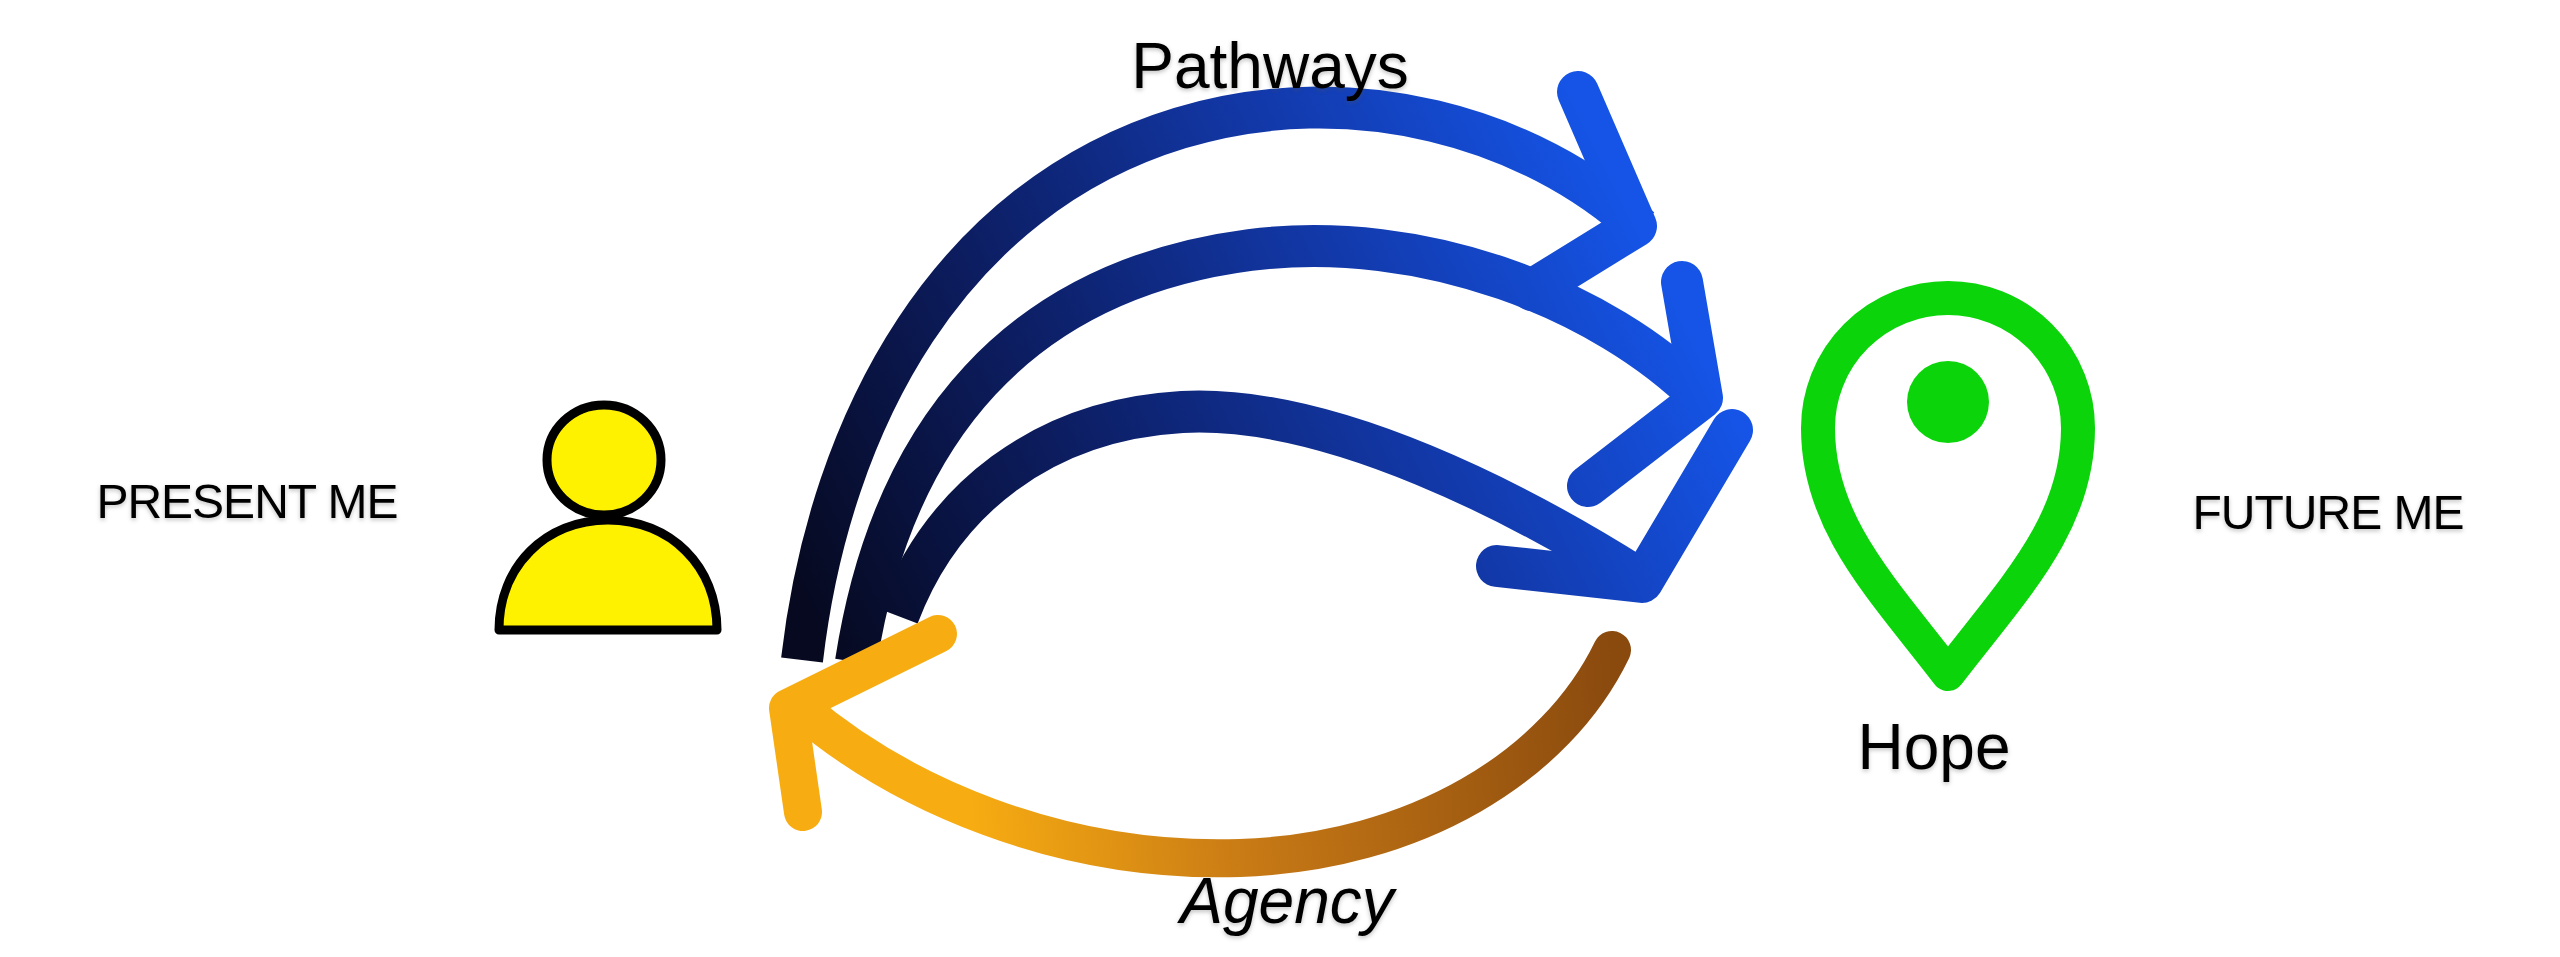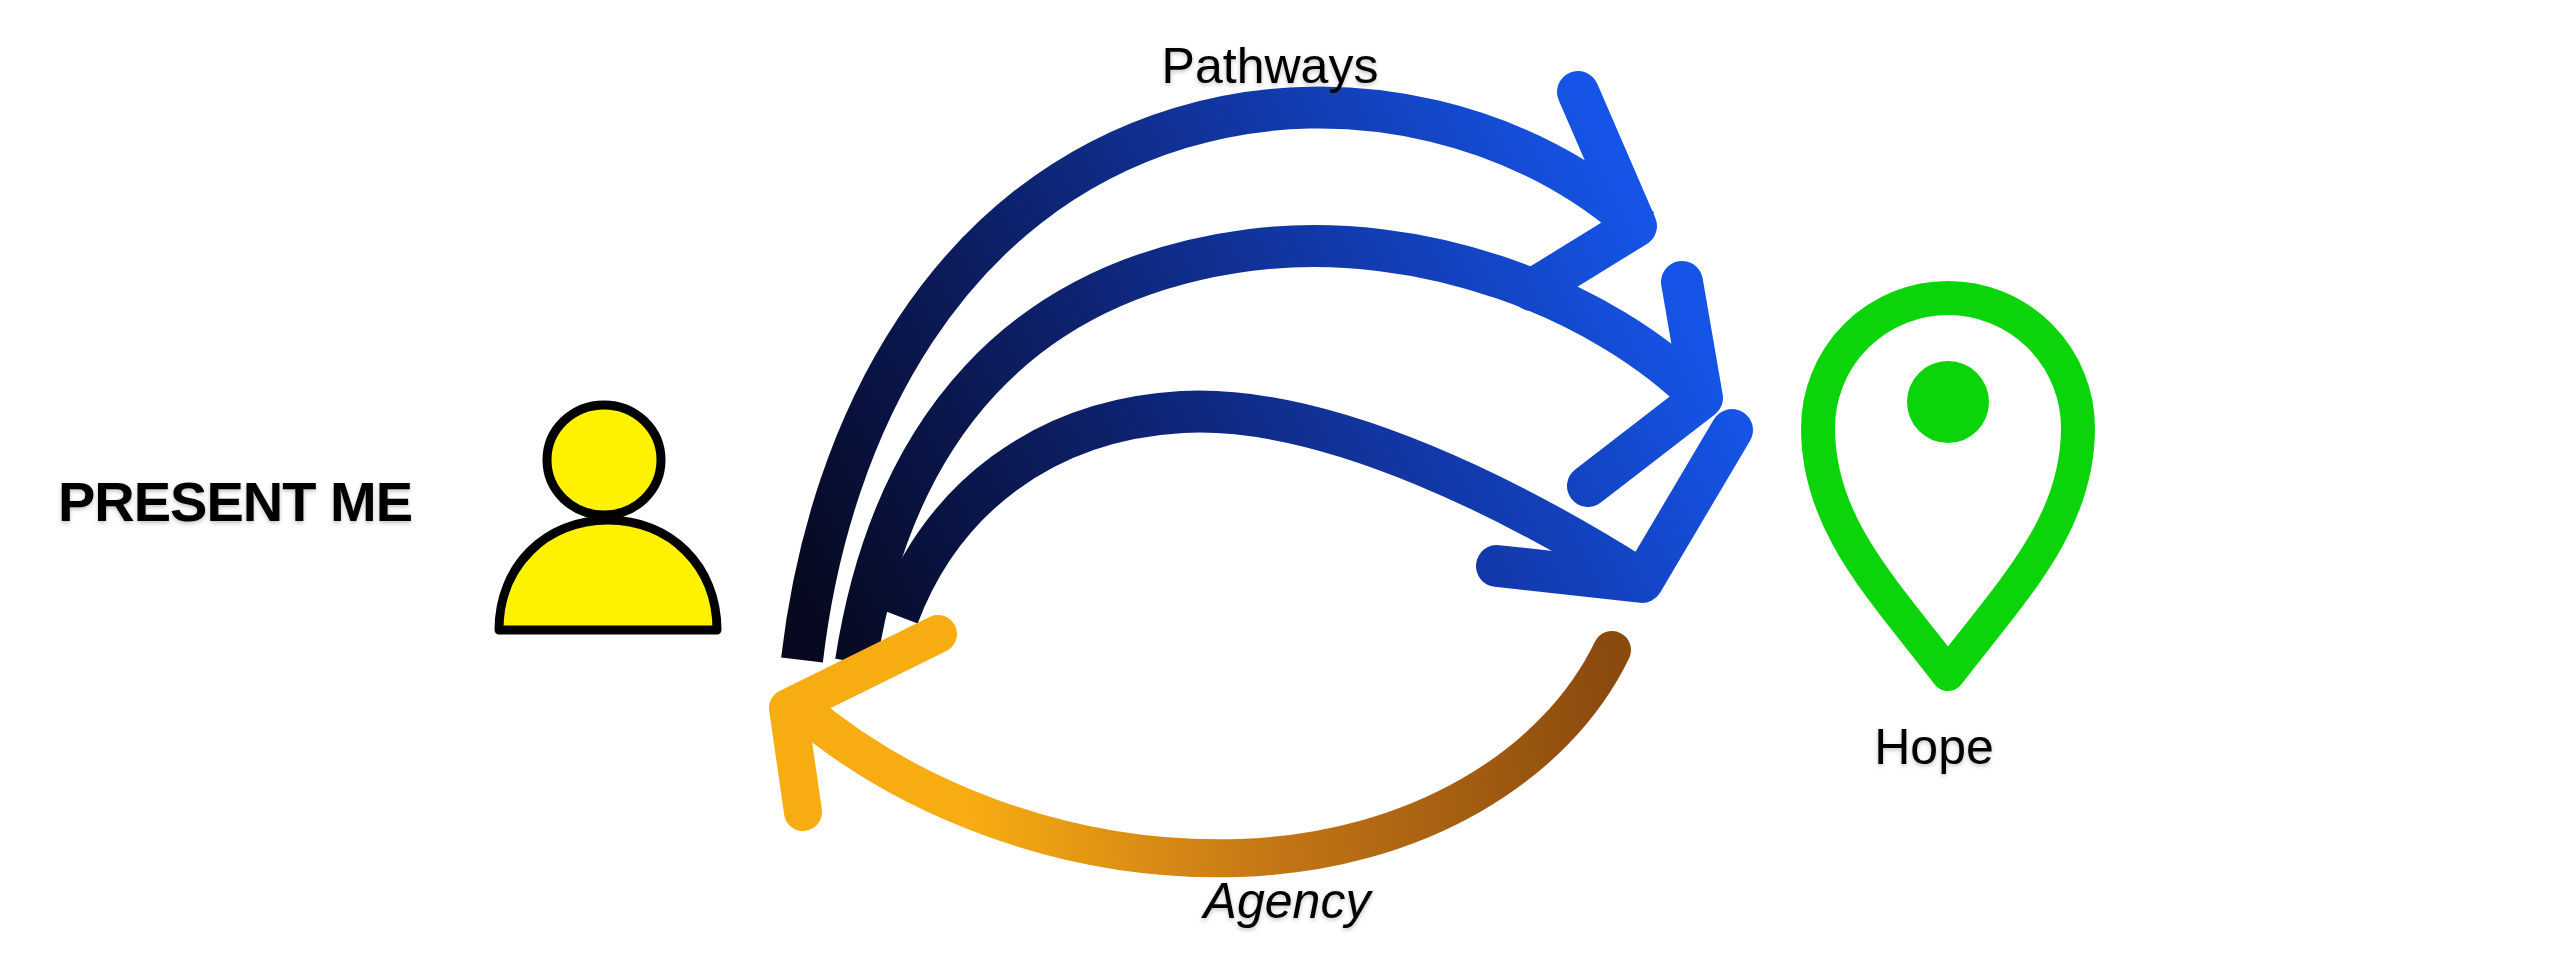--- a/index.html
+++ b/index.html
@@ -11,22 +11,22 @@
     font-family:"Liberation Sans", sans-serif;
   }
   .diagram-svg{position:absolute;left:0;top:0;width:2560px;height:957px;}
   .label{
     position:absolute;
     transform:translate(-50%,-50%);
     color:#000;
     white-space:nowrap;
     text-shadow:0 2px 4px rgba(80,80,80,.35);
   }
-  .label-regular{font-size:50px;font-weight:400;}
-  .label-heavy{font-size:56px;font-weight:bold;letter-spacing:-1px;}
+  .label-regular{font-size:64px;font-weight:400;}
+  .label-heavy{font-size:48px;font-weight:normal;letter-spacing:-1px;margin-left:12px;}
   .lbl-pathways{left:1270px;top:66px;}
   .lbl-agency{left:1287px;top:901px;font-style:italic;}
   .lbl-hope{left:1934px;top:747px;}
   .lbl-present{left:235px;top:501px;}
   .lbl-future{left:2316px;top:512px;}
 </style>
 </head>
 <body>
 
 <div class="canvas">
@@ -69,14 +69,15 @@
     <g>
       <path fill="#FFFFFF" stroke-width="34" stroke-linejoin="round" d="M 1948 674 C 1882 588 1818 524 1818 428 A 130 130 0 1 1 2078 428 C 2078 524 2014 588 1948 674 Z" stroke="#0BD40B"></path>
       <circle cx="1948" cy="402" r="41" fill="#0BD40B"></circle>
     </g>
   </svg>
 
   <div class="label label-regular lbl-pathways">Pathways</div>
   <div class="label label-regular lbl-agency">Agency</div>
   <div class="label label-regular lbl-hope">Hope</div>
   <div class="label label-heavy lbl-present">PRESENT ME</div>
+  <div class="label label-heavy lbl-future">FUTURE ME</div>
 
 </div>
 
 </body></html>

